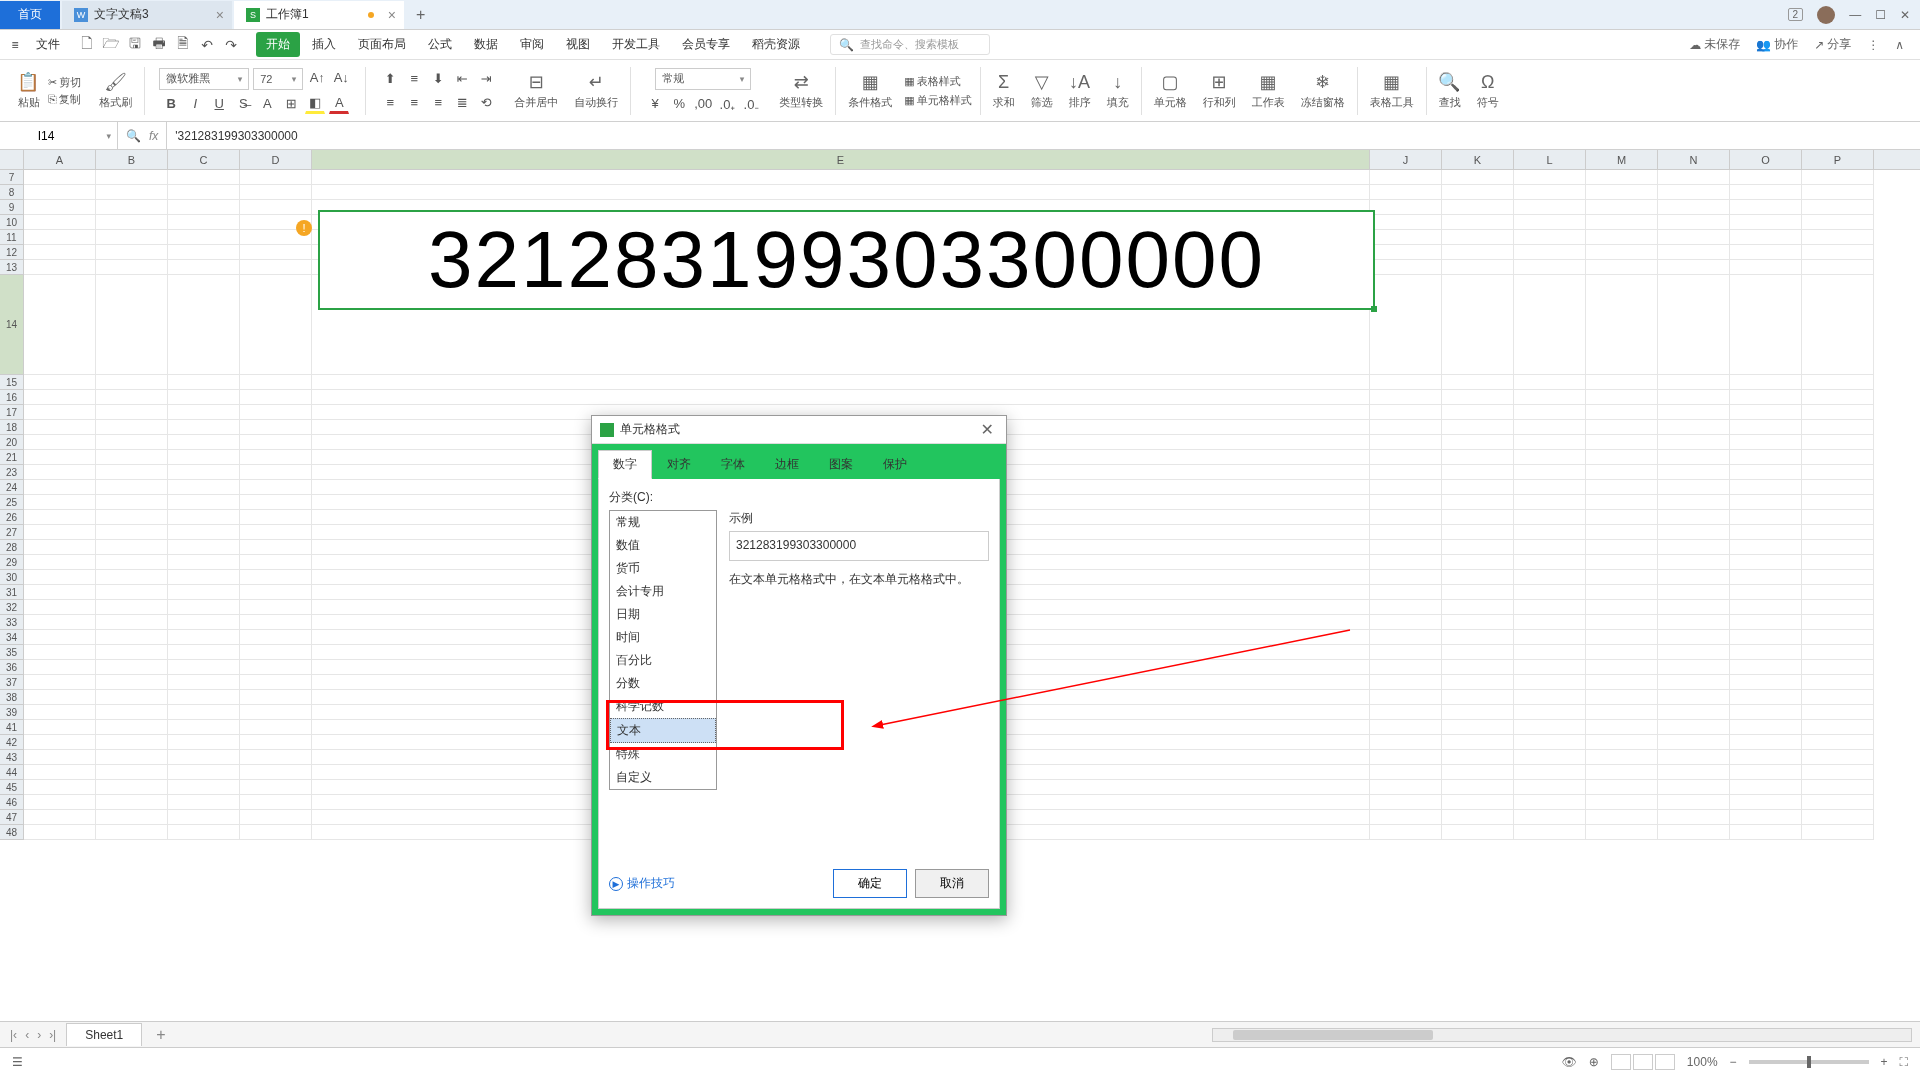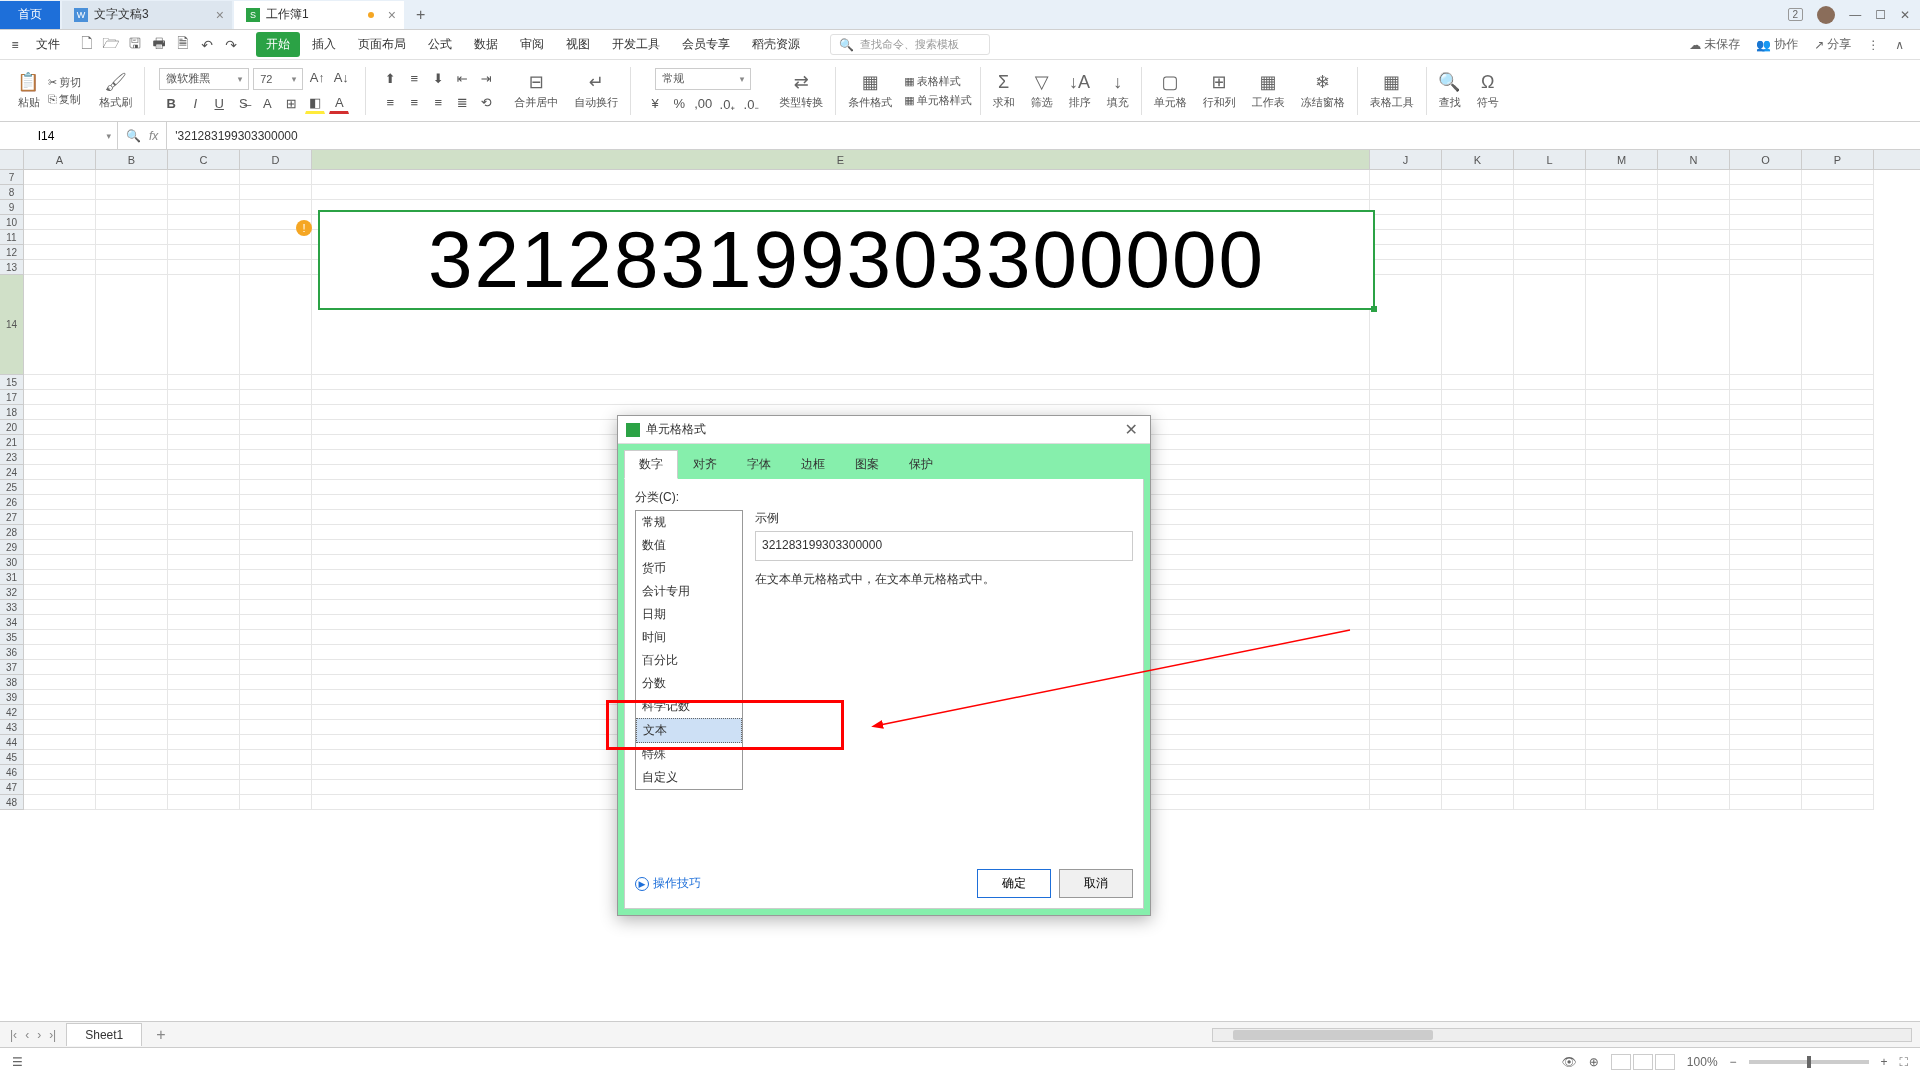--- a/index.html
+++ b/index.html
@@ -66,21 +66,21 @@
 .row-h.sel { background: #d0e0c8; }
 .cell { border-right: 1px solid #e6e6e6; border-bottom: 1px solid #e6e6e6; }
 .row.tall { height: 100px; }
 .row.tall .row-h { line-height: 100px; }
 
 .merged-cell { position: absolute; left: 318px; top: 60px; width: 1057px; height: 100px; border: 2px solid #2ba245; background: #fff; font-size: 80px; font-weight: 500; display: flex; align-items: center; justify-content: center; color: #000; letter-spacing: 2px; }
 .merged-cell .handle { position: absolute; right: -4px; bottom: -4px; width: 6px; height: 6px; background: #2ba245; }
 .warn-icon { position: absolute; left: 296px; top: 70px; width: 16px; height: 16px; background: #f5a623; border-radius: 50%; color: #fff; font-size: 11px; text-align: center; line-height: 16px; }
 
 
-.dialog-overlay { position: absolute; left: 617px; top: 265px; width: 534px; background: #86efac; border: 1px solid #999; box-shadow: 0 4px 16px rgba(0,0,0,0.3); font-size: 12px; }
+.dialog-overlay { position: absolute; left: 591px; top: 265px; width: 416px; background: #22c55e; border: 1px solid #999; box-shadow: 0 4px 16px rgba(0,0,0,0.3); font-size: 12px; }
 .dlg-title { height: 28px; background: #fff; border-bottom: 1px solid #ddd; display: flex; align-items: center; padding: 0 8px; gap: 6px; }
 .dlg-title .sicon { width: 14px; height: 14px; background: #2ba245; display: inline-block; }
 .dlg-close { margin-left: auto; cursor: pointer; font-size: 16px; color: #666; padding: 0 4px; }
 .dlg-tabs { display: flex; padding: 6px 6px 0 6px; gap: 0; }
 .dlg-tab { padding: 5px 14px; cursor: pointer; border: 1px solid transparent; }
 .dlg-tab.active { background: #fff; border: 1px solid #ccc; border-bottom: 1px solid #fff; }
 .dlg-body { background: #fff; margin: 0 6px 6px 6px; border: 1px solid #ccc; border-top: none; padding: 10px; height: 430px; position: relative; }
 .dlg-body-inner { display: flex; gap: 12px; }
 .cat-label { font-size: 12px; margin-bottom: 4px; }
 .cat-list { width: 108px; border: 1px solid #999; height: 280px; background: #fff; font-size: 12px; }
@@ -515,20 +515,35 @@
         <div class="cell" style="width: 1058px;"></div>
         <div class="cell" style="width: 72px;"></div>
         <div class="cell" style="width: 72px;"></div>
         <div class="cell" style="width: 72px;"></div>
         <div class="cell" style="width: 72px;"></div>
         <div class="cell" style="width: 72px;"></div>
         <div class="cell" style="width: 72px;"></div>
         <div class="cell" style="width: 72px;"></div>
       </div>
       <div class="row">
+        <div class="row-h">16</div>
+        <div class="cell" style="width: 72px;"></div>
+        <div class="cell" style="width: 72px;"></div>
+        <div class="cell" style="width: 72px;"></div>
+        <div class="cell" style="width: 72px;"></div>
+        <div class="cell" style="width: 1058px;"></div>
+        <div class="cell" style="width: 72px;"></div>
+        <div class="cell" style="width: 72px;"></div>
+        <div class="cell" style="width: 72px;"></div>
+        <div class="cell" style="width: 72px;"></div>
+        <div class="cell" style="width: 72px;"></div>
+        <div class="cell" style="width: 72px;"></div>
+        <div class="cell" style="width: 72px;"></div>
+      </div>
+      <div class="row">
         <div class="row-h">17</div>
         <div class="cell" style="width: 72px;"></div>
         <div class="cell" style="width: 72px;"></div>
         <div class="cell" style="width: 72px;"></div>
         <div class="cell" style="width: 72px;"></div>
         <div class="cell" style="width: 1058px;"></div>
         <div class="cell" style="width: 72px;"></div>
         <div class="cell" style="width: 72px;"></div>
         <div class="cell" style="width: 72px;"></div>
         <div class="cell" style="width: 72px;"></div>
@@ -816,20 +831,35 @@
         <div class="cell" style="width: 72px;"></div>
         <div class="cell" style="width: 72px;"></div>
         <div class="cell" style="width: 72px;"></div>
         <div class="cell" style="width: 72px;"></div>
         <div class="cell" style="width: 72px;"></div>
         <div class="cell" style="width: 72px;"></div>
         <div class="cell" style="width: 72px;"></div>
       </div>
       <div class="row">
         <div class="row-h">39</div>
+        <div class="cell" style="width: 72px;"></div>
+        <div class="cell" style="width: 72px;"></div>
+        <div class="cell" style="width: 72px;"></div>
+        <div class="cell" style="width: 72px;"></div>
+        <div class="cell" style="width: 1058px;"></div>
+        <div class="cell" style="width: 72px;"></div>
+        <div class="cell" style="width: 72px;"></div>
+        <div class="cell" style="width: 72px;"></div>
+        <div class="cell" style="width: 72px;"></div>
+        <div class="cell" style="width: 72px;"></div>
+        <div class="cell" style="width: 72px;"></div>
+        <div class="cell" style="width: 72px;"></div>
+      </div>
+      <div class="row">
+        <div class="row-h">41</div>
         <div class="cell" style="width: 72px;"></div>
         <div class="cell" style="width: 72px;"></div>
         <div class="cell" style="width: 72px;"></div>
         <div class="cell" style="width: 72px;"></div>
         <div class="cell" style="width: 1058px;"></div>
         <div class="cell" style="width: 72px;"></div>
         <div class="cell" style="width: 72px;"></div>
         <div class="cell" style="width: 72px;"></div>
         <div class="cell" style="width: 72px;"></div>
         <div class="cell" style="width: 72px;"></div>

